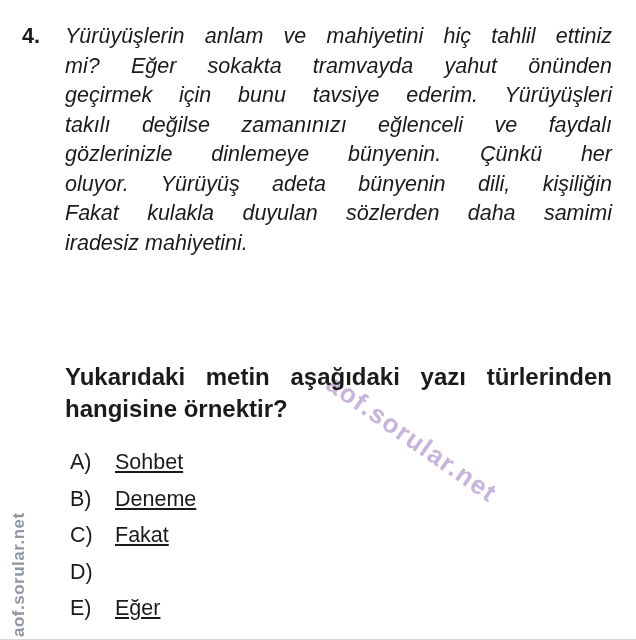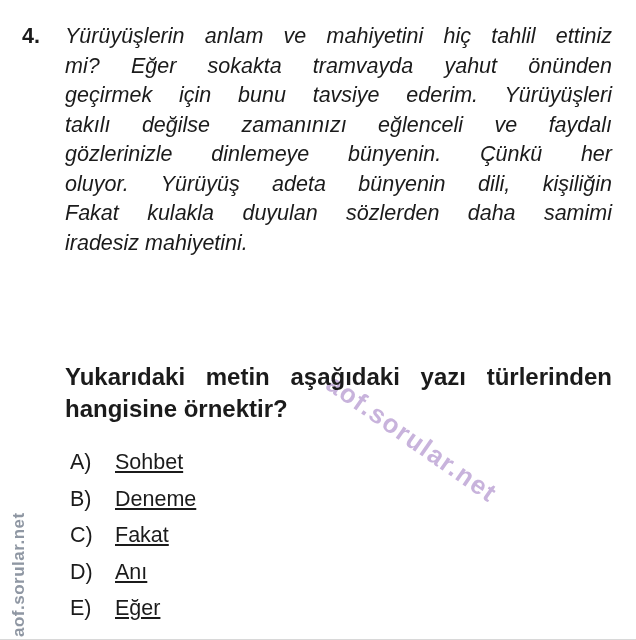--- a/index.html
+++ b/index.html
@@ -108,21 +108,20 @@
     <div class="option-row">
       <span class="option-letter">B)</span>
       <span class="option-label">Deneme</span>
     </div>
     <div class="option-row">
       <span class="option-letter">C)</span>
       <span class="option-label">Fakat</span>
     </div>
     <div class="option-row">
       <span class="option-letter">D)</span>
-      <span class="option-label">Anı</span>
     </div>
     <div class="option-row">
       <span class="option-letter">E)</span>
       <span class="option-label">Eğer</span>
     </div>
   </div>
 
   <div class="bottom-edge"></div>
 </div>
 

